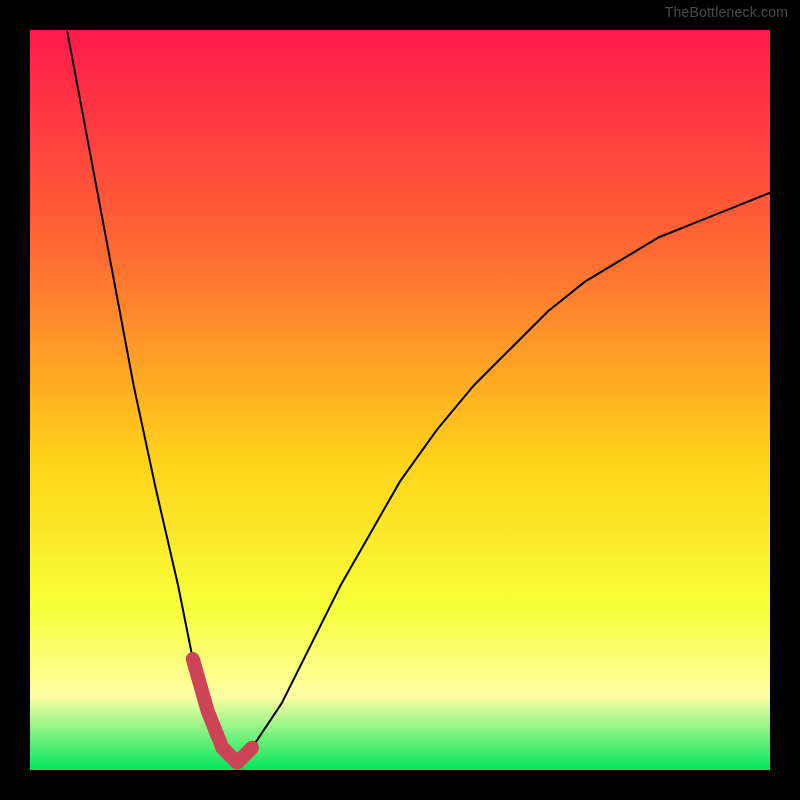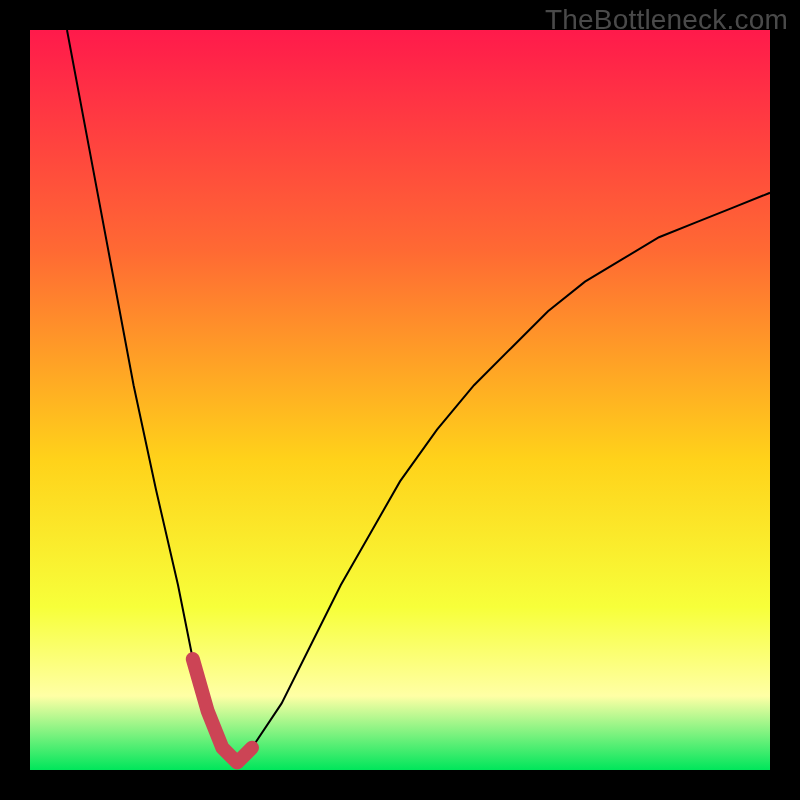--- a/index.html
+++ b/index.html
@@ -17,21 +17,21 @@
     left: 0;
     width: 800px;
     height: 800px;
     background: #000;
   }
   .watermark {
     position: absolute;
     top: 4px;
     right: 12px;
     color: #4a4a4a;
-    font-size: 28px;
+    font-size: 14px;
     letter-spacing: 0.2px;
     font-weight: 500;
     z-index: 10;
   }
   svg.plot {
     position: absolute;
     top: 30px;
     left: 30px;
     width: 740px;
     height: 740px;

